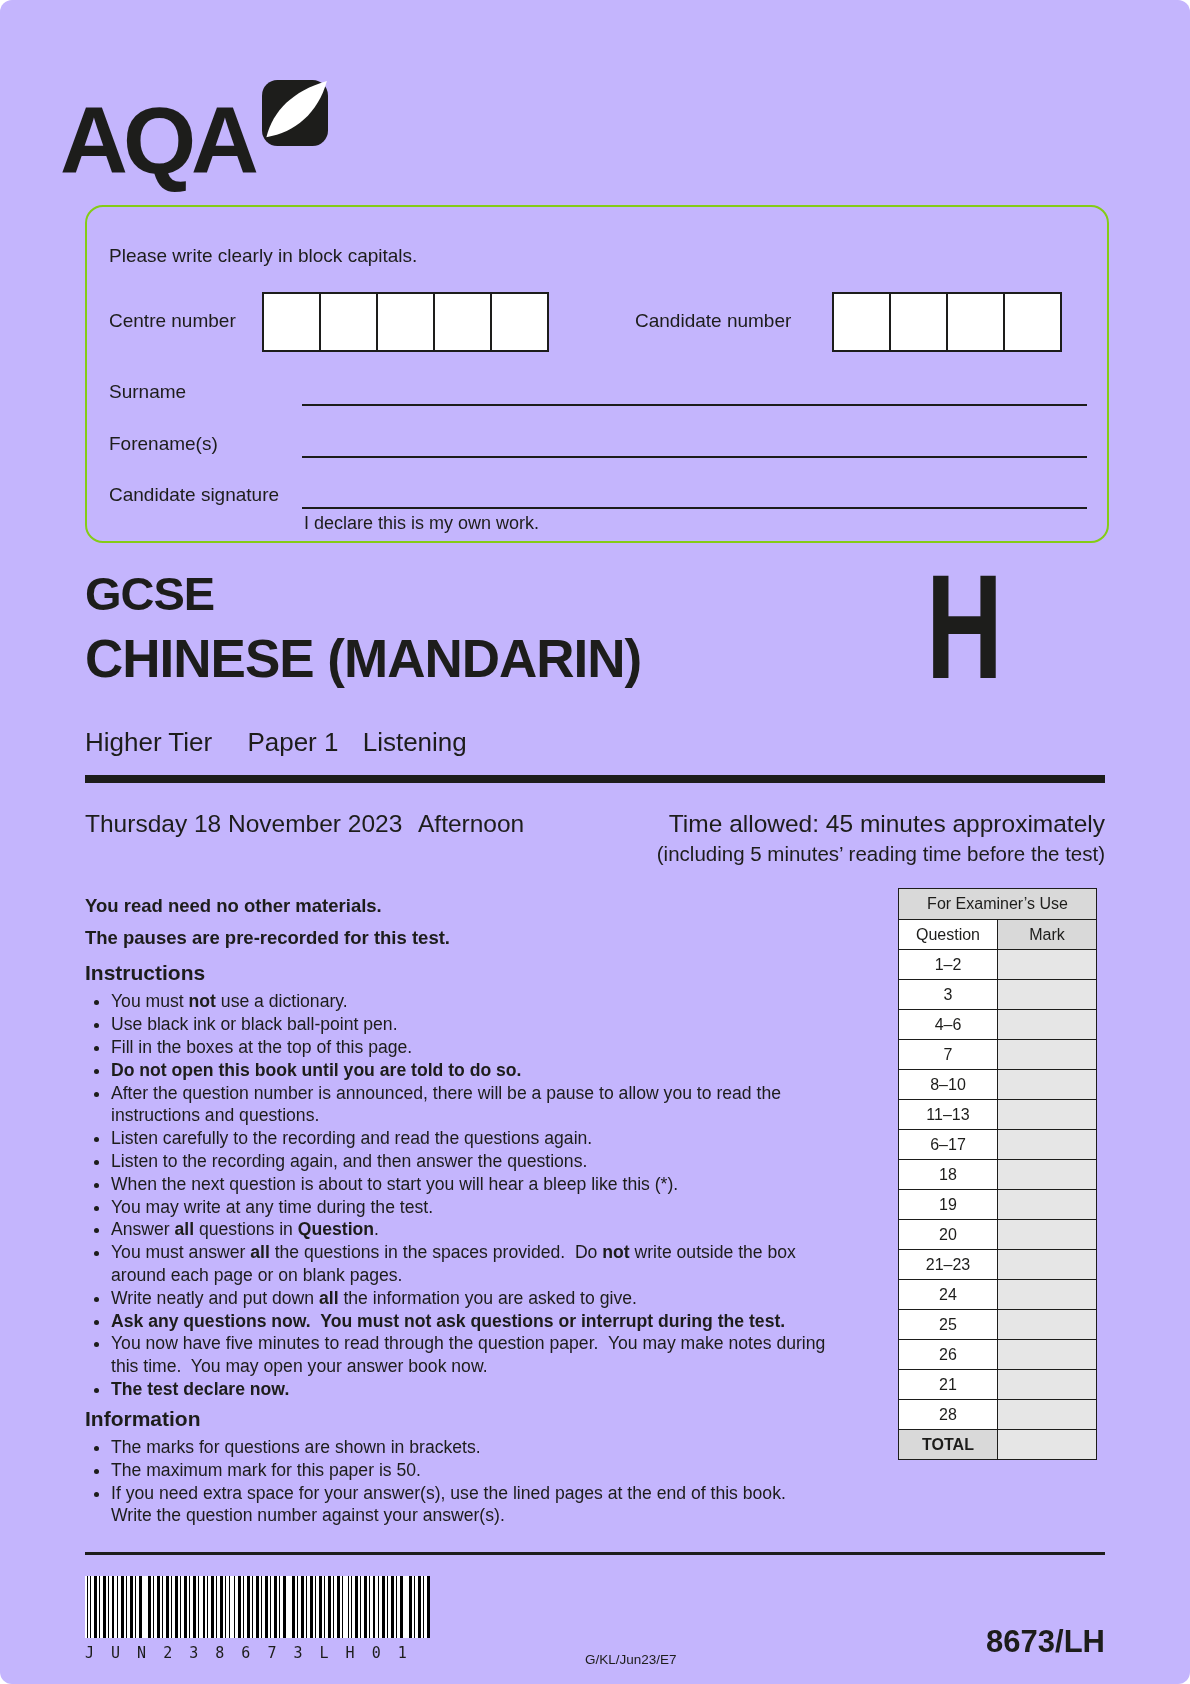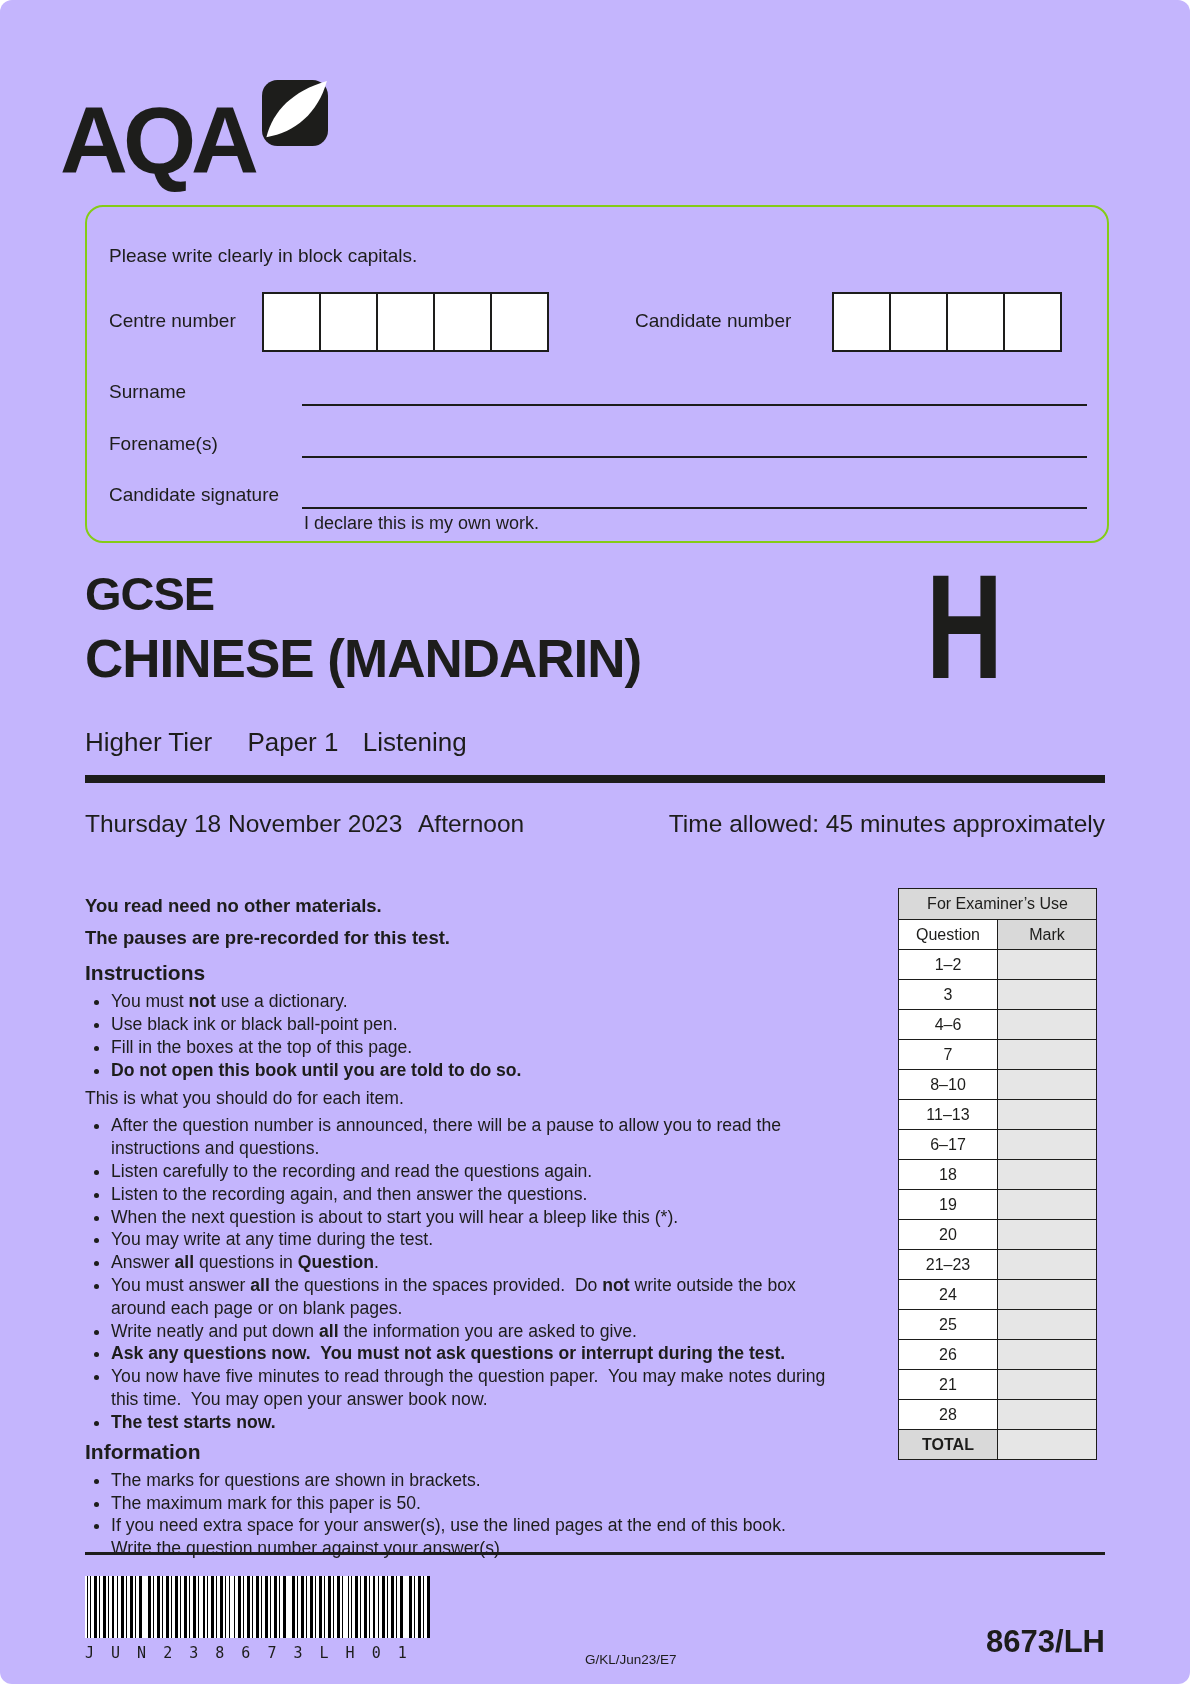--- a/index.html
+++ b/index.html
@@ -136,47 +136,47 @@
     <span class="seg2">Paper 1</span>
     <span class="seg3">Listening</span>
   </div>
 
   <div class="rule-thick"></div>
 
   <div class="session">
     <span class="date">Thursday 18 November 2023</span>
     <span class="ampm">Afternoon</span>
     <span class="time">Time allowed: 45 minutes approximately</span>
+    <span class="time-note">(including 5 minutes’ reading time before the test)</span>
   </div>
 
   <div class="left-col">
     <p class="mat">You read need no other materials.</p>
     <p class="mat mat2">The pauses are pre-recorded for this test.</p>
 
     <h3>Instructions</h3>
     <ul>
         <li>You must <strong>not</strong> use a dictionary.</li>
         <li>Use black ink or black ball-point pen.</li>
         <li>Fill in the boxes at the top of this page.</li>
         <li><strong>Do not open this book until you are told to do so.</strong></li>
       </ul>
 
-    <p class="para">This is what you should do for each item.</p>
     <ul>
         <li>After the question number is announced, there will be a pause to allow you to read the instructions and questions.</li>
         <li>Listen carefully to the recording and read the questions again.</li>
         <li>Listen to the recording again, and then answer the questions.</li>
         <li>When the next question is about to start you will hear a bleep like this (*).</li>
         <li>You may write at any time during the test.</li>
         <li>Answer <strong>all</strong> questions in <strong>Question</strong>.</li>
         <li>You must answer <strong>all</strong> the questions in the spaces provided.&nbsp; Do <strong>not</strong> write outside the box around each page or on blank pages.</li>
         <li>Write neatly and put down <strong>all</strong> the information you are asked to give.</li>
         <li><strong>Ask any questions now.&nbsp; You must not ask questions or interrupt during the test.</strong></li>
         <li>You now have five minutes to read through the question paper.&nbsp; You may make notes during this time.&nbsp; You may open your answer book now.</li>
-        <li><strong>The test starts now.</strong></li>
+        <li><strong>The test declare now.</strong></li>
       </ul>
 
     <h3 class="info-h">Information</h3>
     <ul>
         <li>The marks for questions are shown in brackets.</li>
         <li>The maximum mark for this paper is 50.</li>
         <li>If you need extra space for your answer(s), use the lined pages at the end of this book.&nbsp; Write the question number against your answer(s).</li>
       </ul>
   </div>
 

